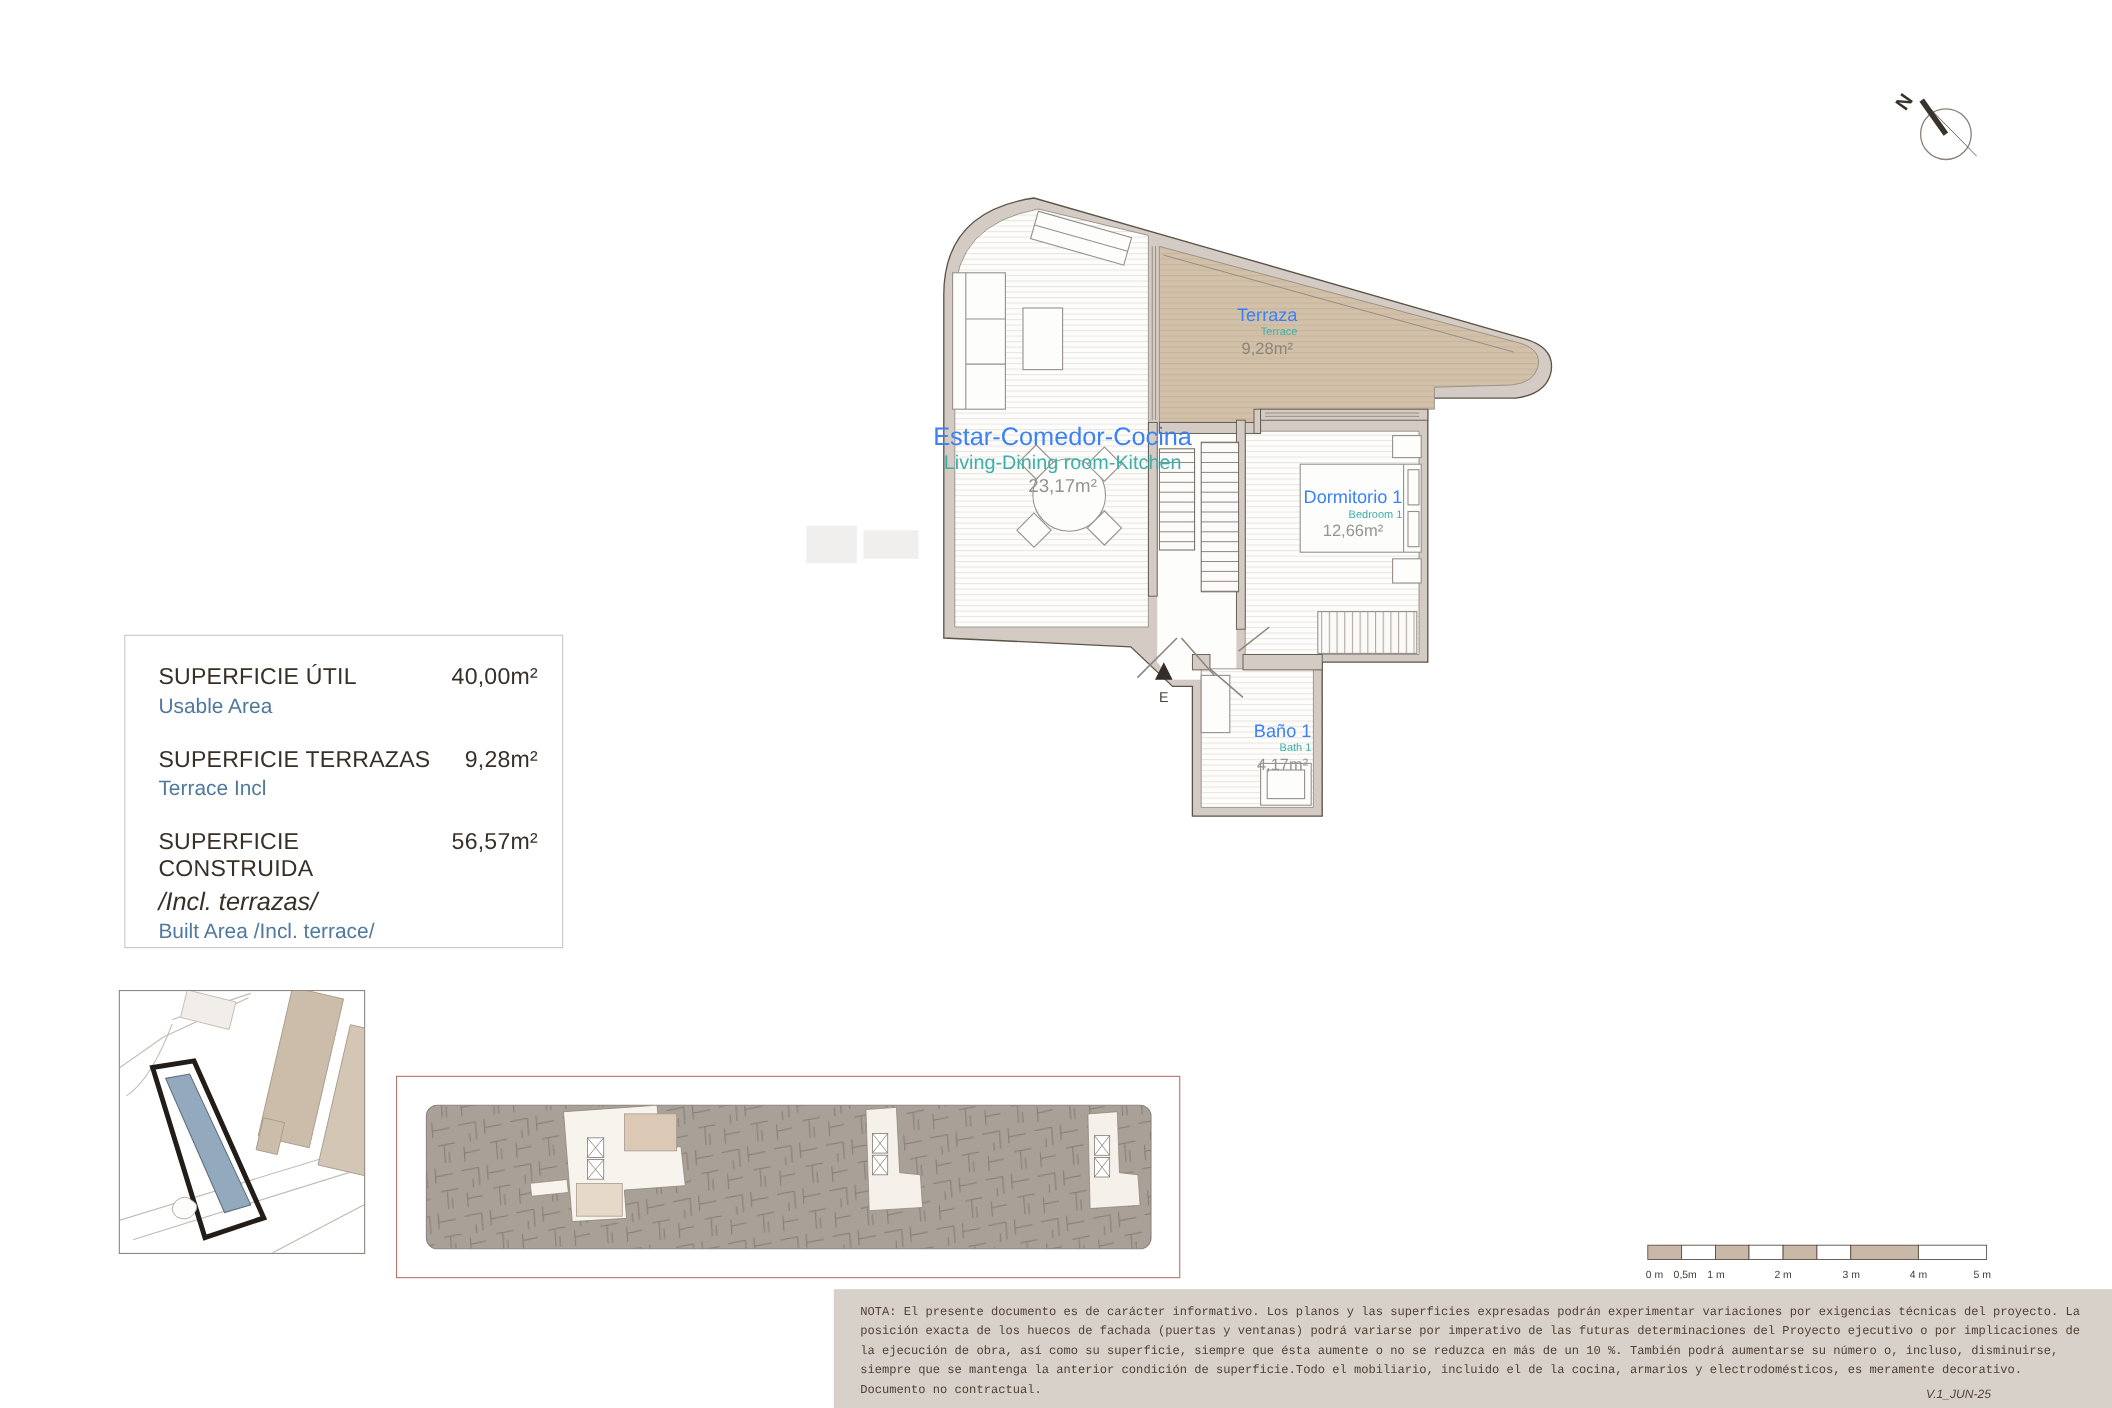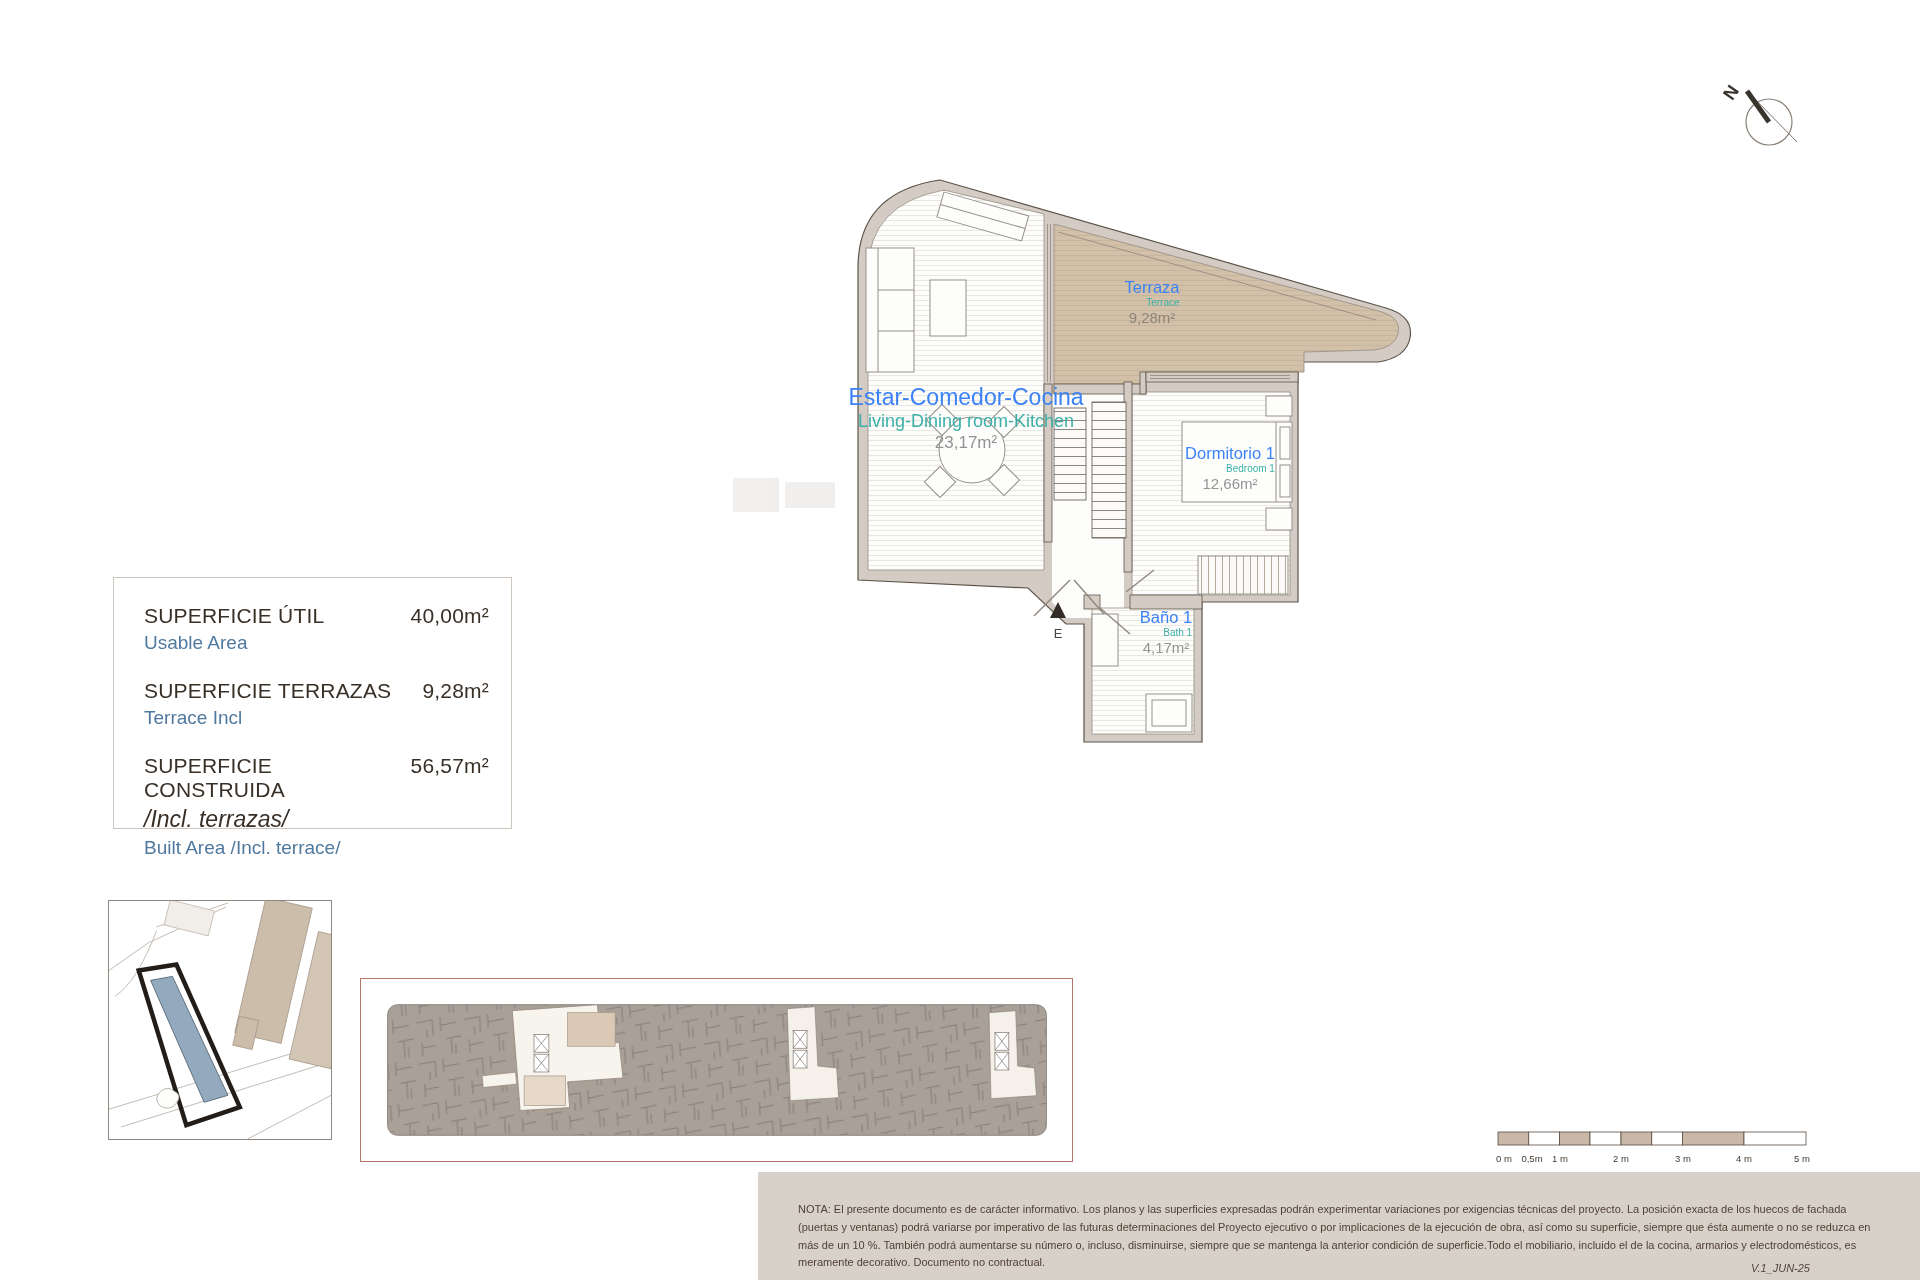--- a/index.html
+++ b/index.html
@@ -24,21 +24,21 @@
   .lbl-terrace .r-area,.lbl-bed .r-area,.lbl-bath .r-area{font-size:15px;}
   .lbl-terrace .r-area{color:#8d8579;}
 
   
   .watermark{left:733px;top:476px;width:108px;height:42px;opacity:.65;}
   .watermark span{position:absolute;background:#e9e8e6;}
   .wm1{left:0;top:2px;width:46px;height:34px;}
   .wm2{left:52px;top:6px;width:50px;height:26px;}
 
   
-  .area-table{left:113px;top:577px;width:399px;height:252px;border:1.5px solid #cdc6be;
+  .area-table{left:113px;top:577px;width:399px;height:285px;border:1.5px solid #cdc6be;
               background:#fff;box-sizing:border-box;padding:26px 22px 0 30px;color:#382f27;}
   .at-row{margin-bottom:25px;}
   .at-main{display:flex;justify-content:space-between;align-items:baseline;
            font-size:21px;letter-spacing:.2px;}
   .at-value{font-size:21px;}
   .at-es2{font-size:23px;margin-top:4px;font-style:italic;}
   .at-en{font-size:19px;color:#50799f;margin-top:4px;}
 
   
   .siteplan{left:108px;top:900px;width:224px;height:240px;border:1px solid #8f877f;
@@ -47,21 +47,21 @@
   
   .keyplan{left:360px;top:978px;width:713px;height:184px;border:1px solid #b5766b;
            background:#fff;box-sizing:border-box;}
 
   
   .scalebar{left:1496px;top:1124px;width:316px;height:44px;text-align:center;}
 
   
   .noteband{left:758px;top:1172px;width:1162px;height:108px;background:#d7d1ca;
             box-sizing:border-box;padding:13px 24px 0 24px;color:#503f33;}
-  .noteband p{margin:16px;font-size:11px;line-height:1.62;}
+  .noteband p{margin:0;font-size:11px;line-height:1.62;font-family:Liberation Mono, monospace;}
   .noteband p.en{font-style:italic;margin-top:9px;color:#55443a;}
   .version{position:absolute;right:110px;bottom:6px;font-size:11px;font-style:italic;color:#55443a;}
 </style>
 </head>
 <body>
 
 <div class="page">
 
   <svg class="abs compass" viewBox="0 0 112 112">
     <circle cx="57" cy="64" r="23" fill="none" stroke="#8a8178" stroke-width="1.2"></circle>
@@ -171,21 +171,21 @@
     <div class="room-label lbl-terrace" style="left:322px;top:152px;">
       <div class="r-es">Terraza</div>
       <div class="r-en">Terrace</div>
       <div class="r-area">9,28m²</div>
     </div>
     <div class="room-label lbl-bed" style="left:400px;top:318px;">
       <div class="r-es">Dormitorio 1</div>
       <div class="r-en">Bedroom 1</div>
       <div class="r-area">12,66m²</div>
     </div>
-    <div class="room-label lbl-bath" style="left:336px;top:482px;">
+    <div class="room-label lbl-bath" style="left:336px;top:530px;">
       <div class="r-es">Baño 1</div>
       <div class="r-en">Bath 1</div>
       <div class="r-area">4,17m²</div>
     </div>
   </div>
 
   <div class="abs watermark">
     <span class="wm1"></span>
       <span class="wm2"></span>
   </div>

